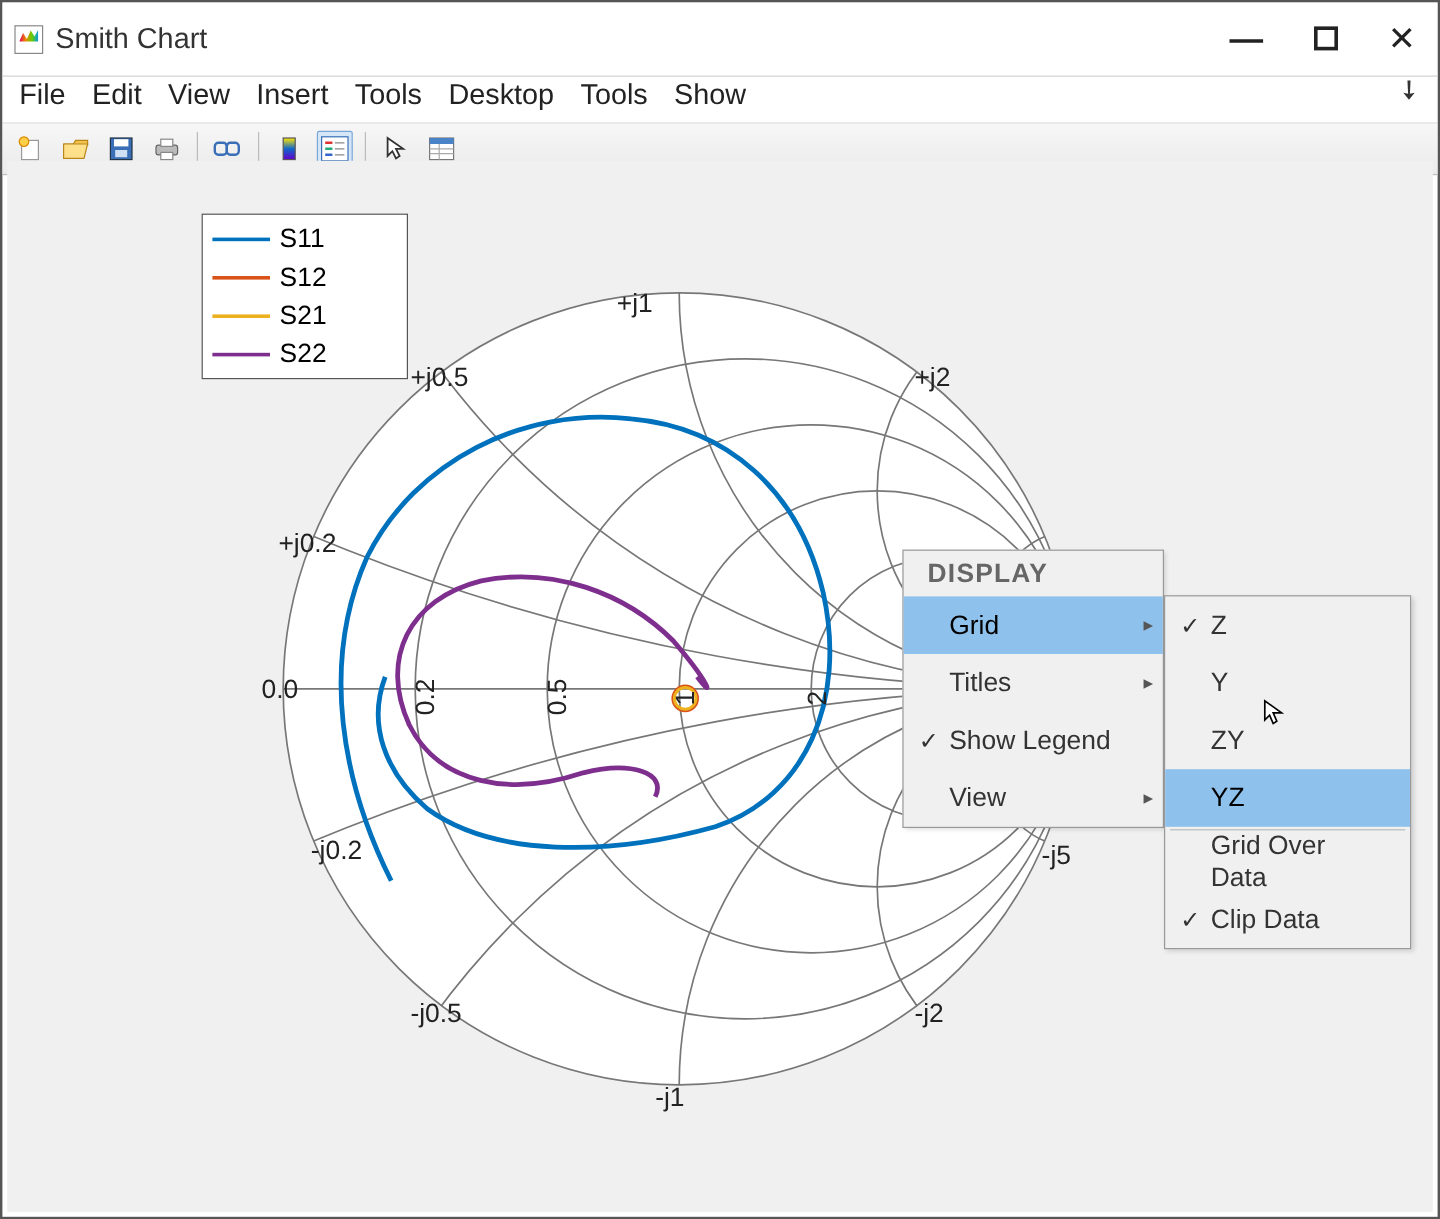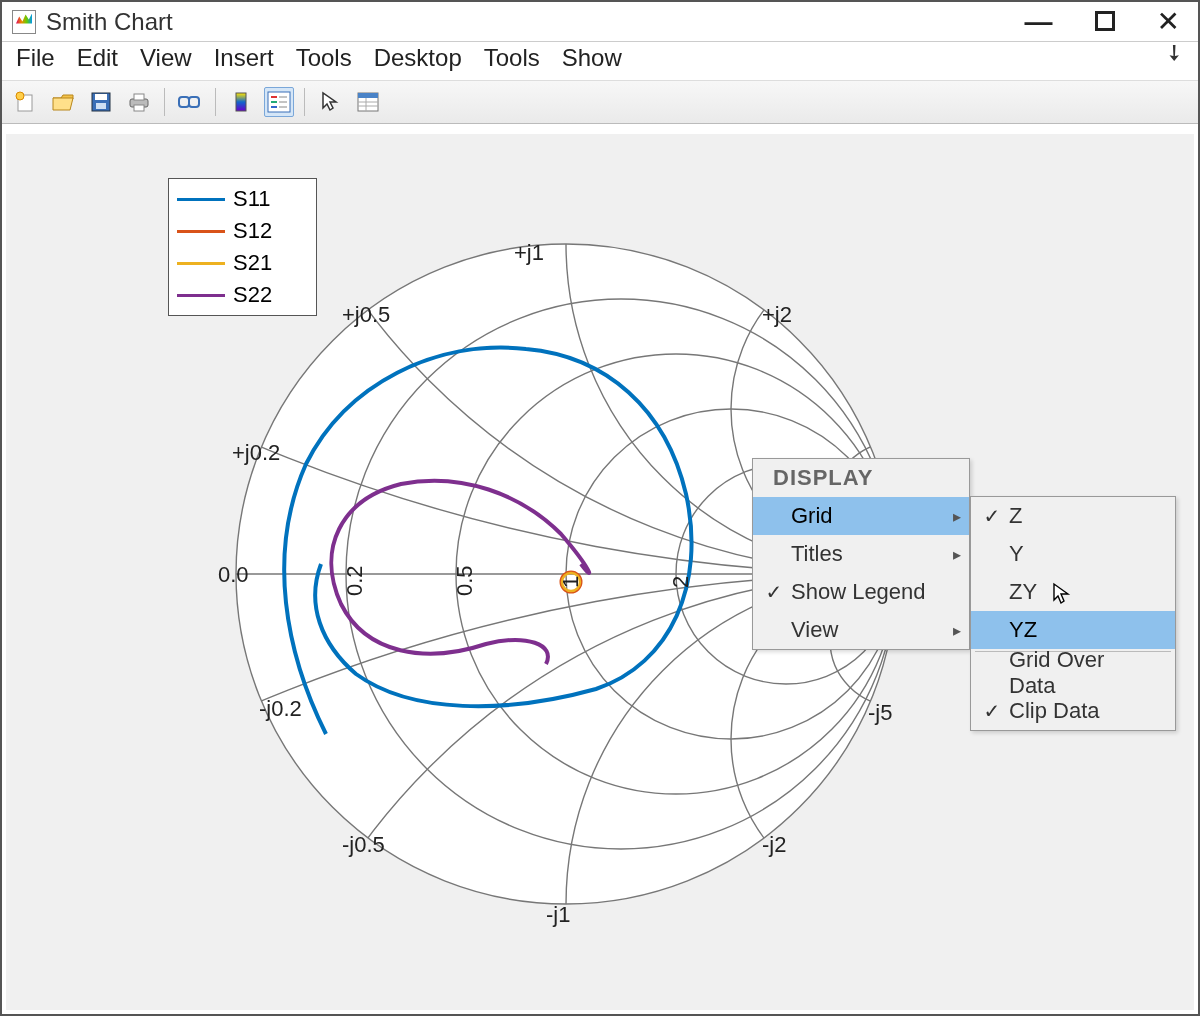--- a/index.html
+++ b/index.html
@@ -8,21 +8,21 @@
     font-family: "Segoe UI", Arial, sans-serif;
     background: #fff;
     width: 1200px;
     height: 1016px;
     overflow: hidden;
     position: relative;
     border: 2px solid #555;
   }
   
   .titlebar {
-    height: 40px;
+    height: 62px;
     display: flex;
     align-items: center;
     padding: 0 10px;
     background: #fff;
     border-bottom: 1px solid #ccc;
   }
   .titlebar .app-icon {
     width: 24px; height: 24px;
     margin-right: 10px;
     position: relative;
@@ -106,21 +106,21 @@
     background: #f0f0f0;
   }
   .figure svg.plot {
     position: absolute;
     left: 0; top: 0;
   }
   
   .legend {
     position: absolute;
     left: 166px; top: 176px;
-    width: 149px;
+    width: 172px;
     background: #fff;
     border: 1px solid #555;
     padding: 4px 8px;
     font-size: 22px;
   }
   .legend .lrow {
     display:flex; align-items:center; gap:8px; height:32px;
   }
   .legend .swatch {
     width: 48px; height:3px;
@@ -136,21 +136,21 @@
     margin-top: 36px;
   }
   .ctxmenu .hdr {
     font-weight: bold;
     color: #666;
     padding: 6px 20px;
     letter-spacing: 1px;
   }
   .ctxmenu .row {
     display:flex; align-items:center;
-    height: 38px;
+    height: 48px;
     padding: 0 20px 0 8px;
     cursor: pointer;
     position: relative;
   }
   .ctxmenu .row .ck {
     width: 26px; text-align:center; font-size:20px;
   }
   .ctxmenu .row .lbl { flex:1; padding-left:4px; }
   .ctxmenu .row .arr {
     position:absolute; right:8px; font-size:16px; color:#555;

